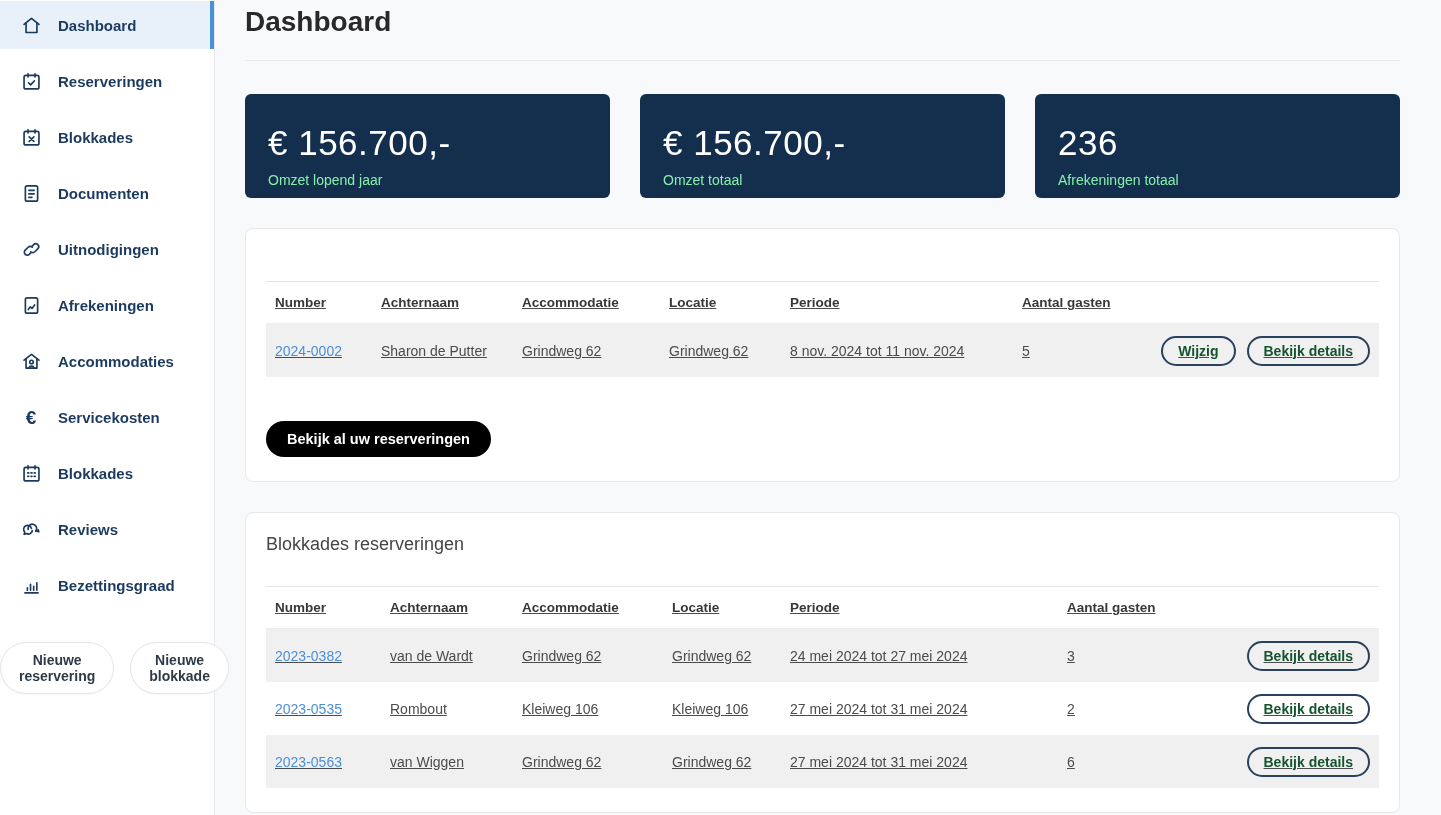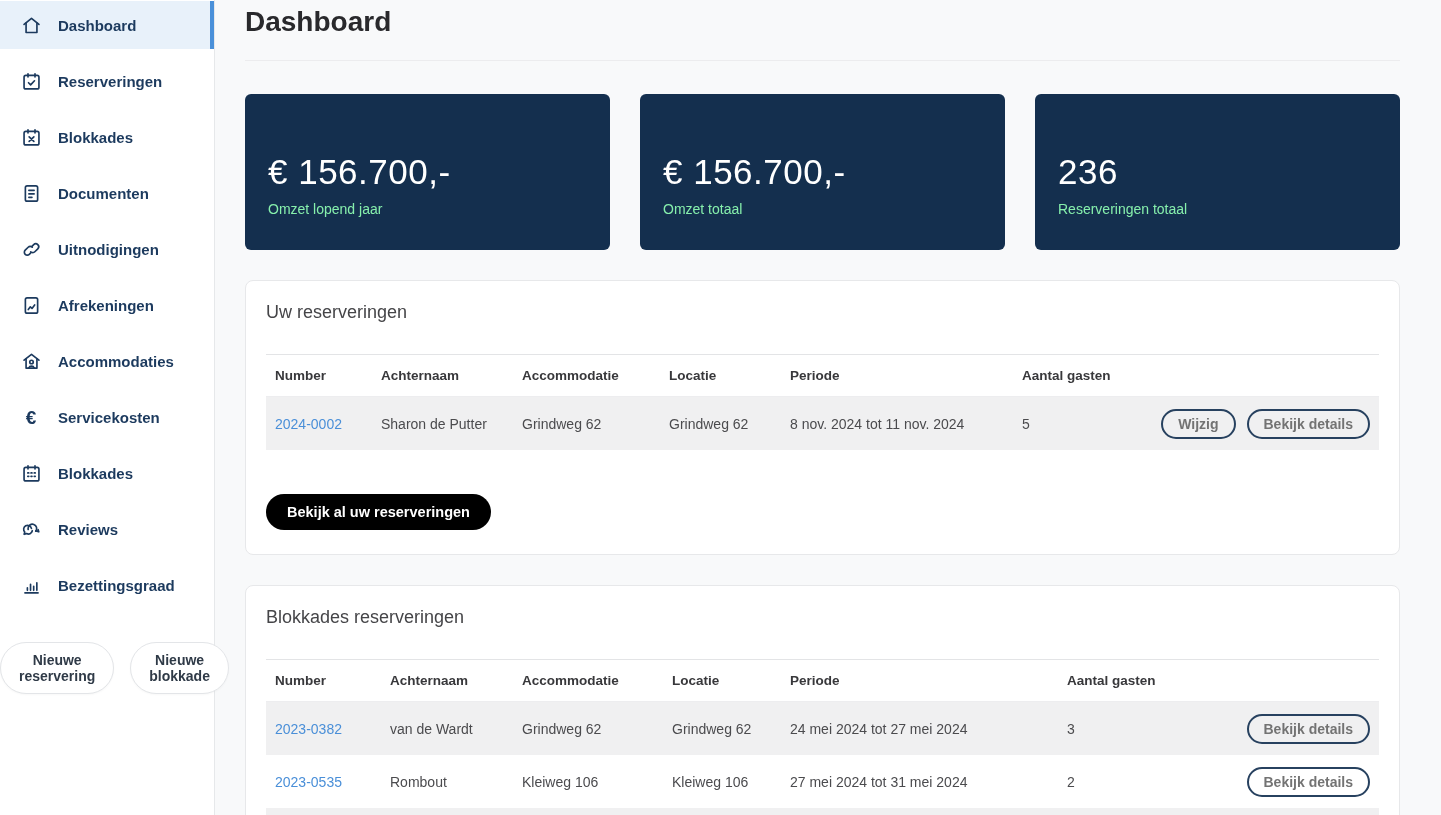--- a/index.html
+++ b/index.html
@@ -23,38 +23,38 @@
   .pill { border-radius:999px; cursor:pointer; font-family:inherit; }
   .pill.ghost-light { background:#fff; border:1px solid #e3e5e8; color:#2f3a47;
     font-size:14px; font-weight:700; padding:9px 18px; box-shadow:0 1px 2px rgba(0,0,0,0.03); }
 
   
   .main { margin-left:215px; padding:6px 41px 0 30px; }
   h1.page-title { font-size:28px; font-weight:700; color:#29292c; }
   .divider { height:1px; background:#ececee; margin-top:22px; }
 
   .stats { display:grid; grid-template-columns:repeat(3,1fr); gap:30px; margin-top:33px; }
-  .stat-card { background:#142f4e; border-radius:6px; height:156px; padding:58px 20px 0 23px; }
+  .stat-card { background:#142f4e; border-radius:6px; height:104px; padding:29px 20px 0 23px; }
   .stat-value { color:#ffffff; font-size:35px; font-weight:400; letter-spacing:.5px; }
   .stat-label { color:#86efac; font-size:14px; margin-top:9px; }
 
   .card { background:#fff; border:1px solid #e7e8ea; border-radius:8px;
     margin-top:30px; padding:21px 20px 24px 20px; }
   .card h2 { font-size:18px; font-weight:400; color:#454548; }
-  .tablewrap { margin-top:31px; }
+  .tablewrap { margin-top:31px;text-decoration:underline; }
   .trow { display:grid; align-items:center; padding:0 9px; }
   .table-upper .trow { grid-template-columns:106px 141px 147px 121px 232px 1fr auto; }
   .table-lower .trow { grid-template-columns:115px 132px 150px 118px 277px 1fr auto; }
   .thead { border-top:1px solid #e3e4e6; border-bottom:1px solid #ededef;
     padding-top:13px; padding-bottom:13px; font-size:13.5px; font-weight:700; color:#38383b; }
   .tdata { min-height:53px; font-size:14px; color:#4b4b4e; }
   .tdata.striped { background:#f0f0f1; }
   .cell-link { color:#4a8fd8; text-decoration:none; cursor:pointer; }
   .actions { display:flex; justify-content:flex-end; gap:11px; }
-  .pill.outline { background:transparent; border:2px solid #27415f; color:#737373;
+  .pill.outline { background:transparent; border:2px solid #27415f; color:#14532d;
     font-size:14px; font-weight:700; padding:5px 15px; }
   .pill.primary { background:#000000; border:none; color:#fff; font-size:14.5px;
     font-weight:700; padding:10px 21px; margin-top:44px; display:inline-block; }
 </style>
 </head>
 <body>
 
 <aside class="sidebar">
   <nav id="sidebar-items">
       <div class="side-item active">
@@ -174,26 +174,25 @@
       <div class="stat-card">
         <div class="stat-value">€ 156.700,-</div>
         <div class="stat-label">Omzet lopend jaar</div>
       </div>
       <div class="stat-card">
         <div class="stat-value">€ 156.700,-</div>
         <div class="stat-label">Omzet totaal</div>
       </div>
       <div class="stat-card">
         <div class="stat-value">236</div>
-        <div class="stat-label">Reserveringen totaal</div>
+        <div class="stat-label">Afrekeningen totaal</div>
       </div>
     </section>
 
   <section class="card">
-    <h2>Uw reserveringen</h2>
     <div class="tablewrap table-upper" id="table-your">
         <div class="trow thead">
           <div>Number</div>
           <div>Achternaam</div>
           <div>Accommodatie</div>
           <div>Locatie</div>
           <div>Periode</div>
           <div>Aantal gasten</div>
           <div></div>
         </div>

